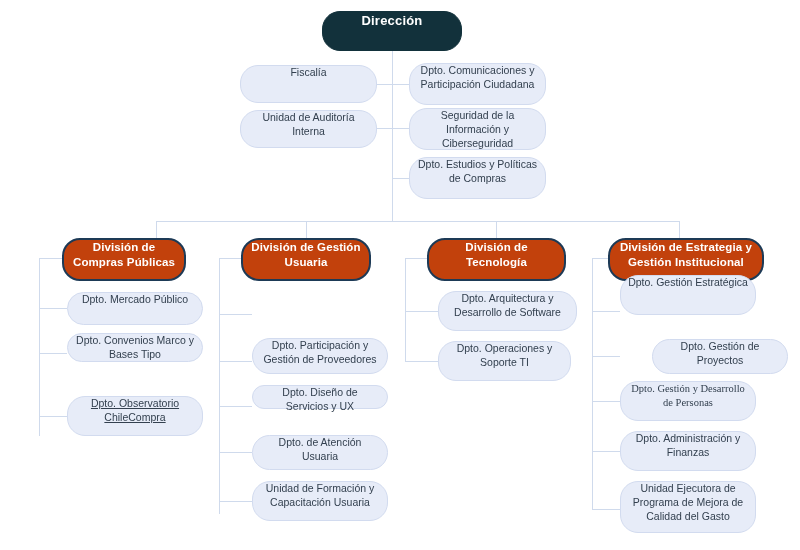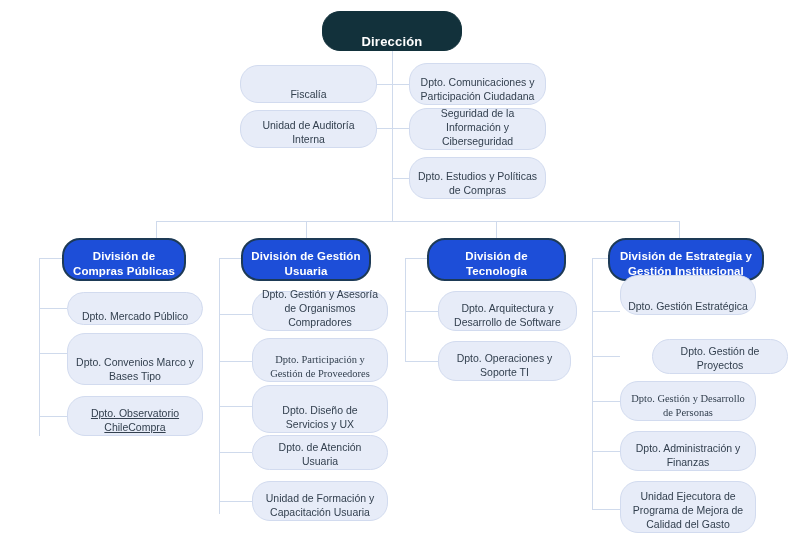--- a/index.html
+++ b/index.html
@@ -14,36 +14,36 @@
     position: relative;
     width: 800px;
     height: 550px;
     background: #ffffff;
     overflow: hidden;
   }
   .node {
     position: absolute;
     box-sizing: border-box;
     display: flex;
-    align-items: flex-end;
+    align-items: flex-start;
     justify-content: center;
     text-align: center;
     line-height: 1.32;
     border-radius: 18px;
   }
   .node-root {
     background: #12313b;
     border: 1px solid #12313b;
     color: #ffffff;
     font-weight: bold;
     font-size: 13px;
     letter-spacing: 0.2px;
   }
   .node-division {
-    background: #1d4ed8;
+    background: #c2410c;
     border: 2px solid #1d3a56;
     color: #ffffff;
     font-weight: bold;
     font-size: 11.5px;
     letter-spacing: 0.1px;
     padding: 0 6px;
   }
   .node-unit {
     background: #e7ecf8;
     border: 1px solid #d2dbef;
@@ -126,37 +126,34 @@
   <div class="node node-unit" style="left:409px; top:157px; width:137px; height:42px;">
     <span>Dpto. Estudios y Políticas de Compras</span>
   </div>
 
   <div class="node node-division" style="left:62px; top:238px; width:124px; height:43px;">
     <span>División de Compras Públicas</span>
   </div>
   <div class="node node-unit" style="left:67px; top:292px; width:136px; height:33px;">
     <span>Dpto. Mercado Público</span>
   </div>
-  <div class="node node-unit" style="left:67px; top:333px; width:136px; height:52px;">
+  <div class="node node-unit" style="left:67px; top:333px; width:136px; height:29px;">
     <span>Dpto. Convenios Marco y Bases Tipo</span>
   </div>
   <div class="node node-unit" style="left:67px; top:396px; width:136px; height:40px;text-decoration:underline;">
     <span>Dpto. Observatorio ChileCompra</span>
   </div>
 
   <div class="node node-division" style="left:241px; top:238px; width:130px; height:43px;">
     <span>División de Gestión Usuaria</span>
   </div>
-  <div class="node node-unit" style="left:252px; top:291px; width:136px; height:40px;">
-    <span>Dpto. Gestión y Asesoría de Organismos Compradores</span>
-  </div>
-  <div class="node node-unit" style="left:252px; top:338px; width:136px; height:44px;font-family:Liberation Serif, serif;">
+  <div class="node node-unit" style="left:252px; top:338px; width:136px; height:36px;">
     <span>Dpto. Participación y Gestión de Proveedores</span>
   </div>
-  <div class="node node-unit" style="left:252px; top:385px; width:136px; height:48px;">
+  <div class="node node-unit" style="left:252px; top:385px; width:136px; height:24px;">
     <span>Dpto. Diseño de Servicios y UX</span>
   </div>
   <div class="node node-unit" style="left:252px; top:435px; width:136px; height:35px;">
     <span>Dpto. de Atención Usuaria</span>
   </div>
   <div class="node node-unit" style="left:252px; top:481px; width:136px; height:40px;">
     <span>Unidad de Formación y Capacitación Usuaria</span>
   </div>
 
   <div class="node node-division" style="left:427px; top:238px; width:139px; height:43px;">

